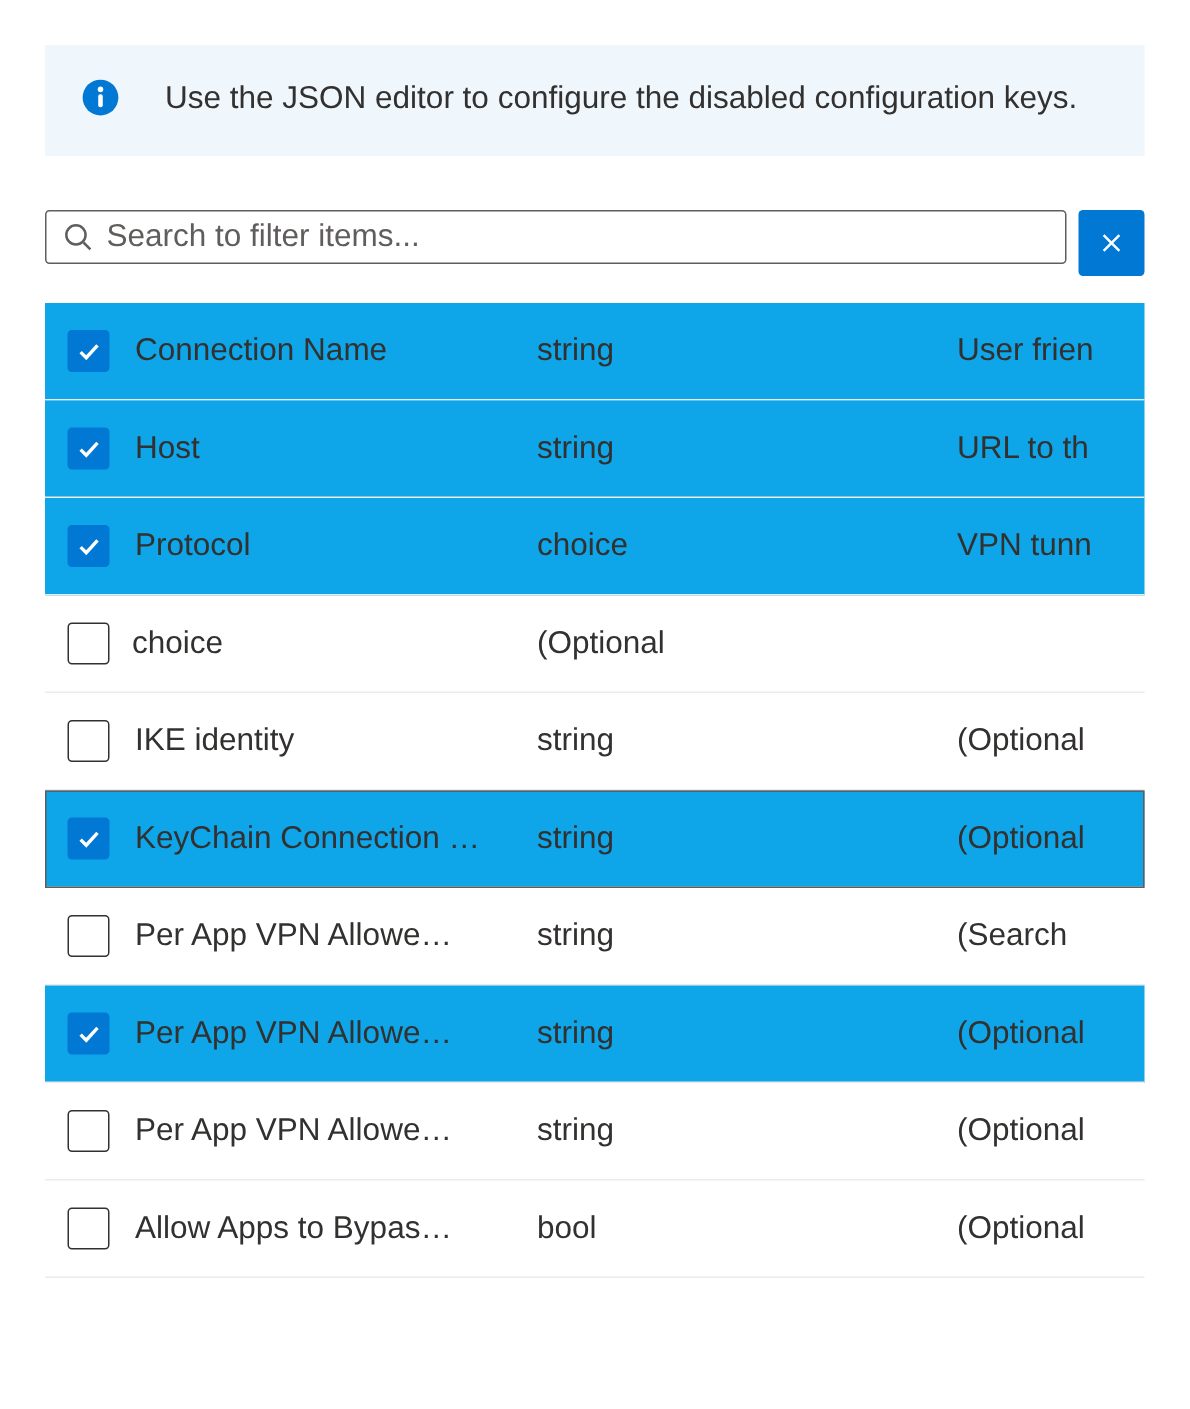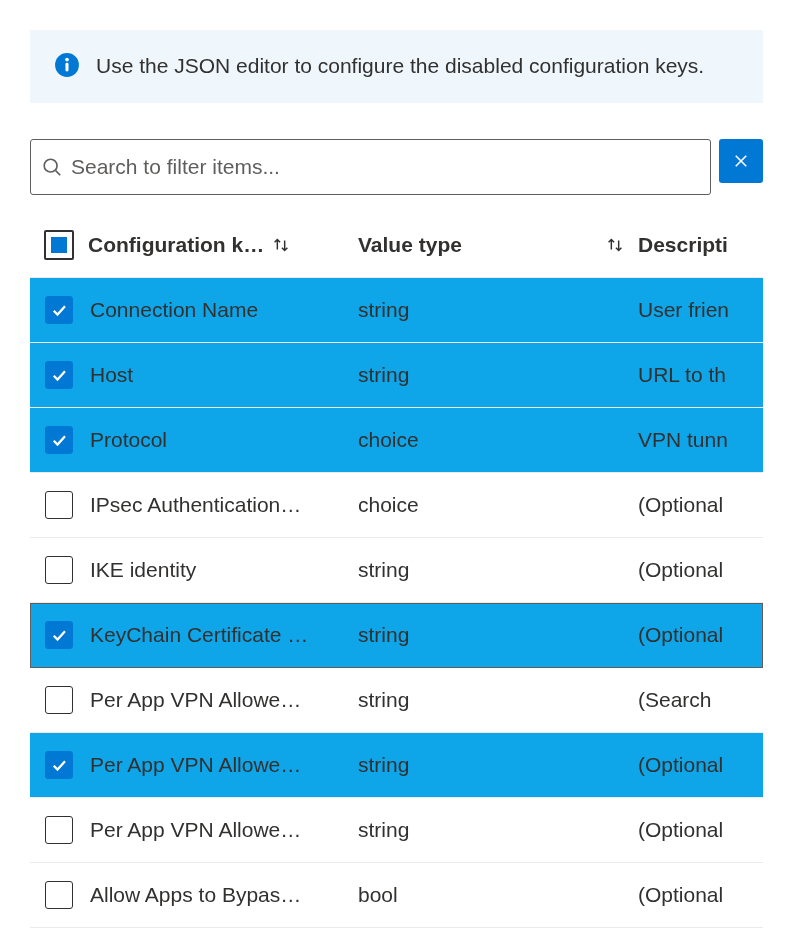--- a/index.html
+++ b/index.html
@@ -9,21 +9,21 @@
       color: #323130;
       padding: 30px;
       width: 793px;
       overflow: hidden;
     }
     .info-banner {
       background: #eff6fc;
       padding: 20px 24px;
       display: flex;
       align-items: flex-start;
-      gap: 16px;
+      gap: 30px;
       margin-bottom: 36px;
     }
     .info-icon-wrap {
       flex-shrink: 0;
       margin-top: 2px;
     }
     .info-text {
       font-size: 21px;
       color: #323130;
       line-height: 1.5;
@@ -33,21 +33,21 @@
       gap: 8px;
       margin-bottom: 18px;
     }
     .search-box {
       flex: 1;
       display: flex;
       align-items: center;
       border: 1px solid #605e5c;
       border-radius: 3px;
       padding: 6px 10px;
-      height: 56px;
+      height: 36px;
     }
     .search-box svg { flex-shrink: 0; margin-right: 8px; }
     .search-input {
       border: none;
       outline: none;
       font-size: 21px;
       width: 100%;
       background: transparent;
       color: #323130;
     }
@@ -164,44 +164,20 @@
   </div>
   <button class="clear-btn">
     <svg width="18" height="18" viewBox="0 0 24 24" stroke="#fff" stroke-width="2.2">
         <line x1="5" y1="5" x2="19" y2="19"></line>
         <line x1="19" y1="5" x2="5" y2="19"></line>
       </svg>
   </button>
 </div>
 
 <div class="table">
-  <div class="thead">
-    <div class="checkbox-cell">
-      <div class="header-checkbox">
-        <div class="inner"></div>
-      </div>
-    </div>
-    <div class="th">
-      <span class="label">Configuration k…</span>
-      <svg class="sort-icon" width="22" height="20" viewBox="0 0 24 20" stroke="#323130" stroke-width="1.6" fill="none">
-          <path d="M8 15 V4 M5 7 L8 4 L11 7"></path>
-          <path d="M16 5 V16 M13 13 L16 16 L19 13"></path>
-        </svg>
-    </div>
-    <div class="th">
-      <span class="label">Value type</span>
-      <svg class="sort-icon" width="22" height="20" viewBox="0 0 24 20" stroke="#323130" stroke-width="1.6" fill="none" style="margin-left:auto">
-          <path d="M8 15 V4 M5 7 L8 4 L11 7"></path>
-          <path d="M16 5 V16 M13 13 L16 16 L19 13"></path>
-        </svg>
-    </div>
-    <div class="th">
-      <span class="label">Descripti</span>
-    </div>
-  </div>
   <div id="tbody">
       <div class="trow selected">
         <div class="checkbox-cell">
           <div class="checkbox checked">
             <svg width="18" height="18" viewBox="0 0 24 24" fill="none" stroke="#fff" stroke-width="3">
               <polyline points="5 13 10 18 20 7"></polyline>
             </svg>
           </div>
         </div>
         <div class="cell key">Connection Name</div>
@@ -229,41 +205,40 @@
           </div>
         </div>
         <div class="cell key">Protocol</div>
         <div class="cell">choice</div>
         <div class="cell">VPN tunn</div>
       </div>
       <div class="trow">
         <div class="checkbox-cell">
           <div class="checkbox"></div>
         </div>
-        <div class="cell key">IPsec Authentication…</div>
         <div class="cell">choice</div>
         <div class="cell">(Optional</div>
       </div>
       <div class="trow">
         <div class="checkbox-cell">
           <div class="checkbox"></div>
         </div>
         <div class="cell key">IKE identity</div>
         <div class="cell">string</div>
         <div class="cell">(Optional</div>
       </div>
       <div class="trow selected focused">
         <div class="checkbox-cell">
           <div class="checkbox checked">
             <svg width="18" height="18" viewBox="0 0 24 24" fill="none" stroke="#fff" stroke-width="3">
               <polyline points="5 13 10 18 20 7"></polyline>
             </svg>
           </div>
         </div>
-        <div class="cell key">KeyChain Certificate …</div>
+        <div class="cell key">KeyChain Connection …</div>
         <div class="cell">string</div>
         <div class="cell">(Optional</div>
       </div>
       <div class="trow">
         <div class="checkbox-cell">
           <div class="checkbox"></div>
         </div>
         <div class="cell key">Per App VPN Allowe…</div>
         <div class="cell">string</div>
         <div class="cell">(Search</div>

